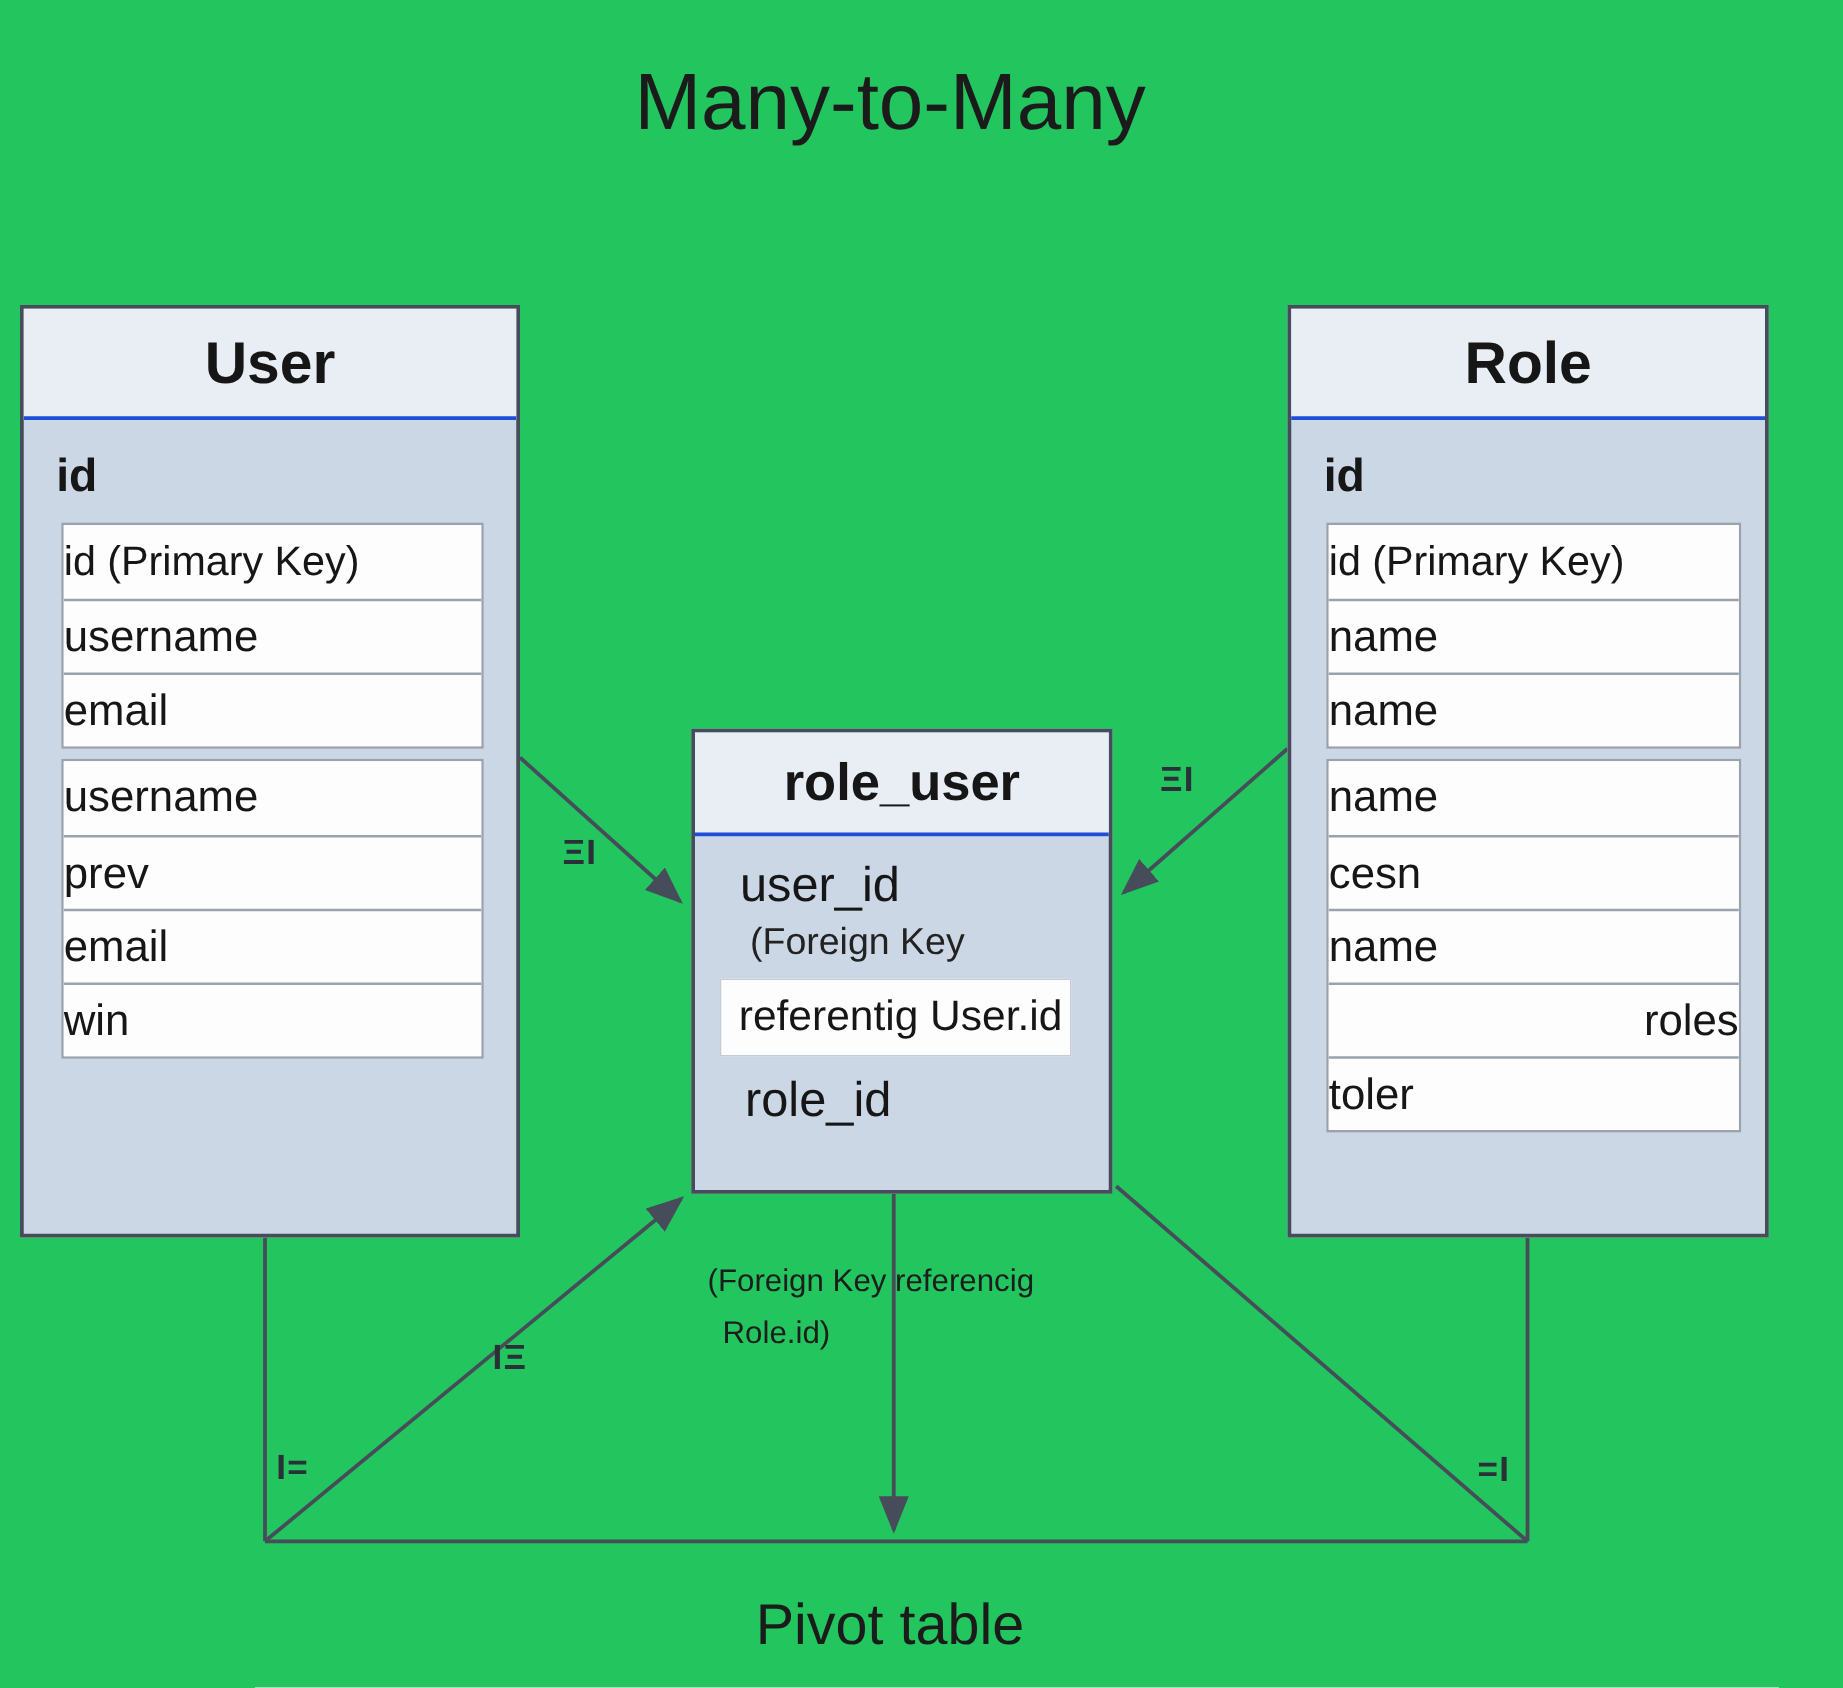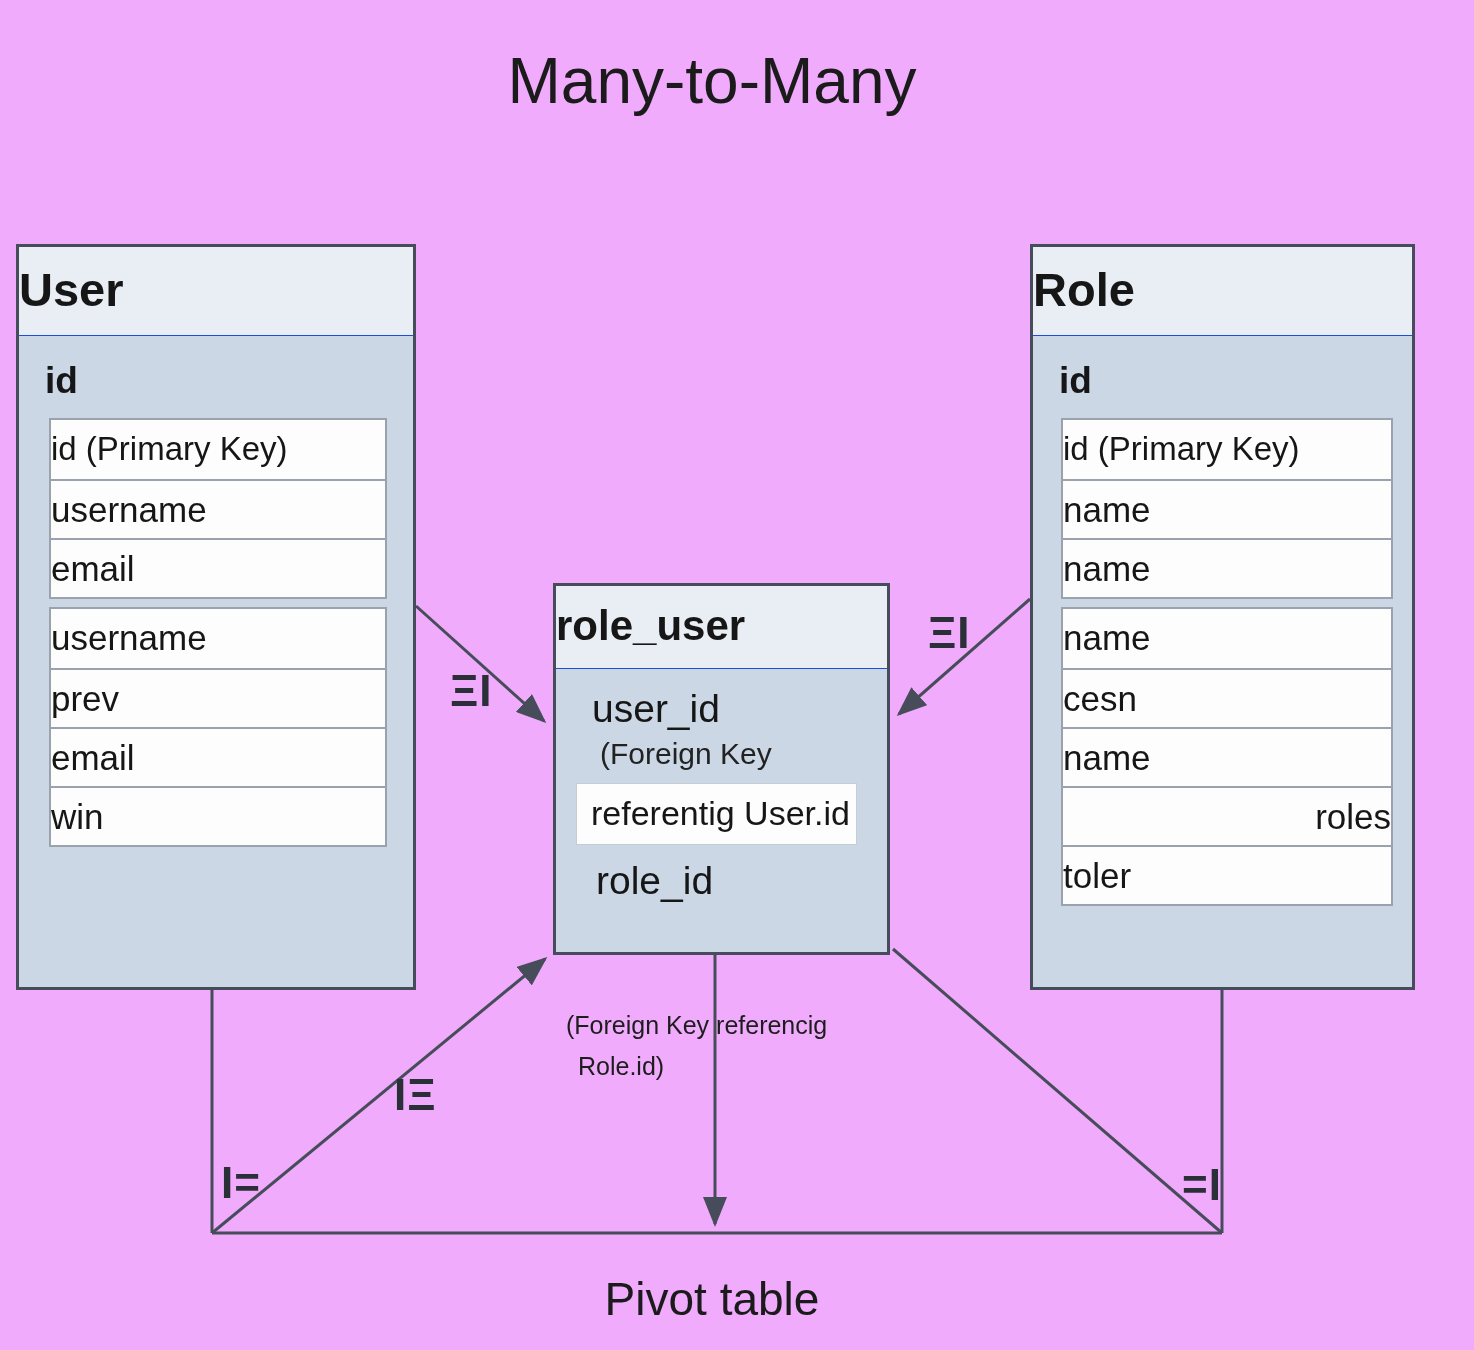--- a/index.html
+++ b/index.html
@@ -1,20 +1,20 @@
 <!DOCTYPE html>
 <html><head>
 <meta charset="utf-8">
 <style>
   html, body { margin: 0; padding: 0; background: #fcfcfc; }
   #canvas {
     position: relative;
     width: 1474px;
     height: 1350px;
-    background: #f0abfc;
+    background: #22c55e;
     font-family: "Liberation Sans", sans-serif;
     color: #161616;
     overflow: hidden;
   }
   .title {
     position: absolute;
     top: 44px; left: 0; width: 1424px;
     text-align: center;
     font-size: 64px;
     font-weight: 400;
@@ -30,21 +30,22 @@
   }
   .etable {
     position: absolute;
     box-sizing: border-box;
     border: 3px solid #464c59;
     background: #ccd7e6;
   }
   .etable .ehead {
     box-sizing: border-box;
     background: #e9edf4;
-    border-bottom: 1px solid #1d4ed8;
+    border-bottom: 3px solid #1d4ed8;
+    text-align: center;
     font-weight: 700;
   }
   .big .ehead { height: 89px; line-height: 86px; font-size: 47px; }
   .pivot .ehead { height: 83px; line-height: 80px; font-size: 42px; }
   .ebody { position: relative; }
   .pklabel {
     position: absolute;
     left: 26px; top: 24px;
     font-size: 37px;
     font-weight: 700;
@@ -82,21 +83,21 @@
     position: absolute;
     left: 566px; top: 962px;
     font-size: 25px;
     color: #1d1d1d;
     line-height: 1.65;
     margin-top: 43px;
   }
   .fk-note .ln2 { padding-left: 12px; }
   .conn-label {
     position: absolute;
-    font-size: 44px;
+    font-size: 28px;
     font-weight: 600;
     color: #2b2f38;
     letter-spacing: 1px;
   }
   svg.overlay {
     position: absolute;
     left: 0; top: 0;
     pointer-events: none;
   }
 </style>

